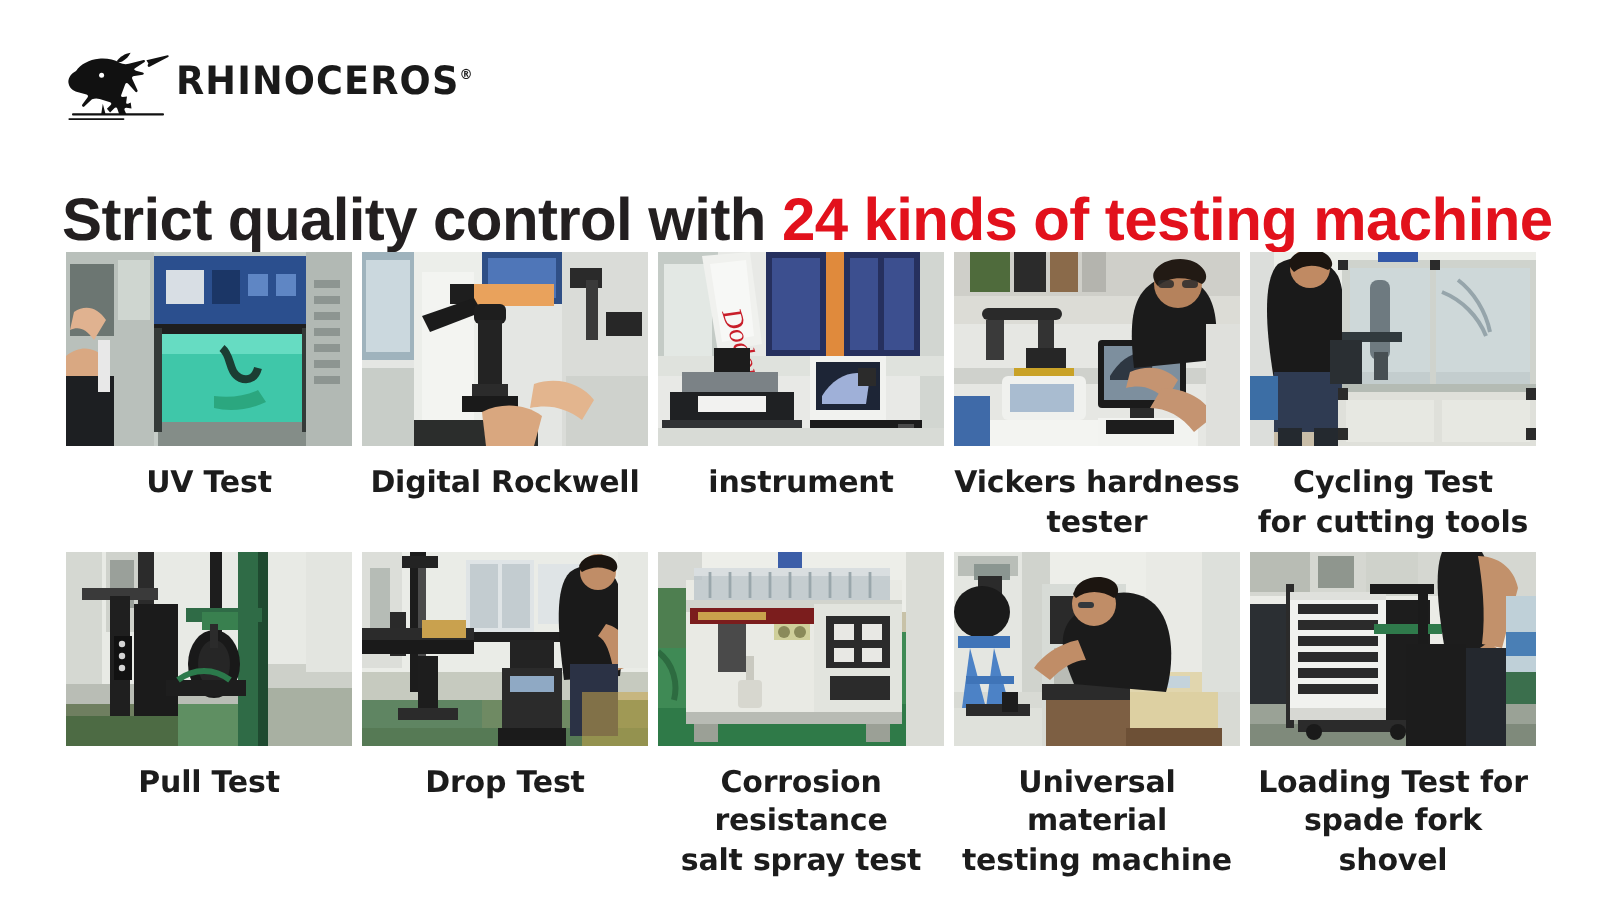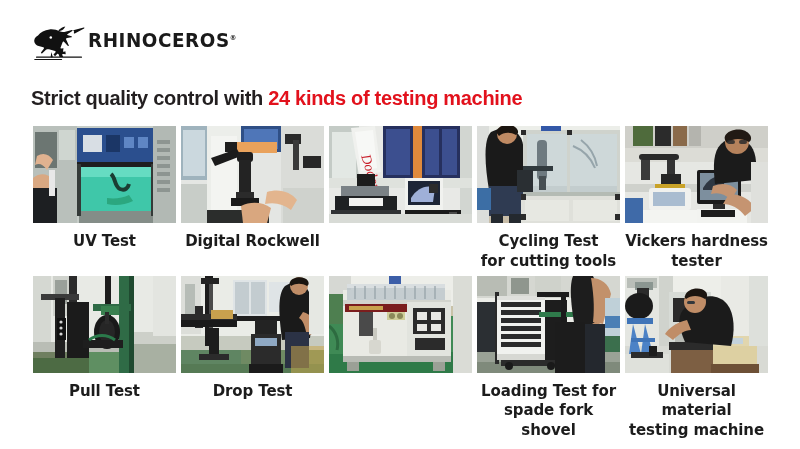--- a/index.html
+++ b/index.html
@@ -55,21 +55,21 @@
     font-size: 7px;
     vertical-align: super;
     font-weight: 700;
   }
 
   
   .title {
     position: absolute;
     left: 31px;
     top: 74px;
-    font-size: 20px;
+    font-size: 30px;
     font-weight: 700;
     line-height: 1.1;
     color: #231f20;
     letter-spacing: -0.3px;
     white-space: nowrap;
   }
   .title .hl {
     color: #e2111c;
   }
 
@@ -244,20 +244,64 @@
             <rect x="76" y="52" width="38" height="32" fill="#f1f2ef"></rect>
             <rect x="79" y="55" width="32" height="24" fill="#1d2536"></rect>
             <path d="M82 72c6-10 16-14 24-10l-2 14H82z" fill="#9fb0d8"></path>
             <rect x="100" y="58" width="9" height="9" fill="#2b2b2b"></rect>
             <rect x="76" y="84" width="56" height="5" fill="#1b1b1b"></rect>
             <rect x="120" y="86" width="8" height="6" fill="#4a4a4a"></rect>
             <rect x="0" y="88" width="143" height="9" fill="#d8dbd6"></rect>
           </svg>
         </div>
         <div class="caption">
+          <span class="l2">instrument</span>
+        </div>
+      </div>
+
+      <div class="cell">
+        <div class="photo">
+          <svg viewBox="0 0 143 97" preserveAspectRatio="none">
+            <rect width="143" height="97" fill="#e9eae7"></rect>
+            <rect x="0" y="0" width="143" height="22" fill="#cfcfc9"></rect>
+            <rect x="8" y="0" width="20" height="20" fill="#4f6b3c"></rect>
+            <rect x="30" y="0" width="16" height="20" fill="#2b2b2b"></rect>
+            <rect x="48" y="0" width="14" height="20" fill="#8a6a4a"></rect>
+            <rect x="64" y="0" width="12" height="20" fill="#b4b4ae"></rect>
+            <rect x="0" y="22" width="143" height="14" fill="#dcdcd6"></rect>
+            <rect x="0" y="36" width="143" height="61" fill="#e6e7e3"></rect>
+            <rect x="0" y="58" width="143" height="8" fill="#cfd1cc"></rect>
+            <rect x="14" y="28" width="40" height="6" rx="3" fill="#2a2a2a"></rect>
+            <rect x="16" y="34" width="9" height="20" fill="#3a3a3a"></rect>
+            <rect x="42" y="34" width="8" height="16" fill="#333"></rect>
+            <rect x="36" y="48" width="20" height="12" fill="#262626"></rect>
+            <rect x="30" y="58" width="30" height="6" fill="#c9a227"></rect>
+            <rect x="24" y="62" width="42" height="22" rx="3" fill="#f0f1ee"></rect>
+            <rect x="28" y="66" width="32" height="14" fill="#a9bcd0"></rect>
+            <rect x="18" y="84" width="60" height="13" fill="#f3f4f1"></rect>
+            <rect x="0" y="72" width="18" height="25" fill="#3f6aa8"></rect>
+            <rect x="72" y="44" width="44" height="34" rx="2" fill="#1b1b1b"></rect>
+            <rect x="75" y="47" width="38" height="27" fill="#7d8f9e"></rect>
+            <path d="M78 62c6-10 14-14 22-10l-2 12H78z" fill="#2e3742"></path>
+            <rect x="88" y="78" width="12" height="5" fill="#2b2b2b"></rect>
+            <rect x="72" y="83" width="50" height="14" fill="#f2f3f0"></rect>
+            <rect x="76" y="84" width="34" height="7" fill="#1d1d1d"></rect>
+            <path d="M96 18c8-8 22-8 30 2 6 8 6 22 4 34l-40 4c-2-18-2-32 6-40z" fill="#1b1b1b"></path>
+            <circle cx="112" cy="16" r="12" fill="#b5825c"></circle>
+            <path d="M100 10c4-8 20-9 25-1 2 3 1 6-1 7-8-4-16-4-22 1-2-2-3-5-2-7z" fill="#221a14"></path>
+            <rect x="102" y="14" width="8" height="4" rx="2" fill="#2b2b2b" opacity="0.85"></rect>
+            <rect x="114" y="14" width="8" height="4" rx="2" fill="#2b2b2b" opacity="0.85"></rect>
+            <path d="M88 60c10-4 18-2 24 4l-6 10c-6-6-12-8-20-6z" fill="#c59471"></path>
+            <path d="M104 68c12 0 22 6 26 14l-10 8c-6-8-14-12-22-12z" fill="#c59471"></path>
+            <rect x="126" y="36" width="17" height="61" fill="#dfe0dc"></rect>
+          </svg>
+        </div>
+        <div class="caption">
+          <span>Vickers hardness</span>
+          <span class="l2">tester</span>
         </div>
       </div>
 
       <div class="cell">
         <div class="photo">
           <svg viewBox="0 0 143 97" preserveAspectRatio="none">
             <rect width="143" height="97" fill="#e7e8e4"></rect>
             <rect x="0" y="0" width="143" height="60" fill="#eceee9"></rect>
             <rect x="0" y="60" width="143" height="20" fill="#d3d6d0"></rect>
             <rect x="0" y="80" width="143" height="17" fill="#c8bda8"></rect>
@@ -291,63 +335,20 @@
               <rect x="138" y="88" width="5" height="6"></rect>
               <rect x="90" y="4" width="5" height="5"></rect>
               <rect x="44" y="4" width="5" height="5"></rect>
             </g>
             <rect x="64" y="0" width="20" height="5" fill="#3358a8"></rect>
           </svg>
         </div>
         <div class="caption">
           <span>Cycling Test</span>
           <span class="l2">for cutting tools</span>
-        </div>
-      </div>
-
-      <div class="cell">
-        <div class="photo">
-          <svg viewBox="0 0 143 97" preserveAspectRatio="none">
-            <rect width="143" height="97" fill="#e9eae7"></rect>
-            <rect x="0" y="0" width="143" height="22" fill="#cfcfc9"></rect>
-            <rect x="8" y="0" width="20" height="20" fill="#4f6b3c"></rect>
-            <rect x="30" y="0" width="16" height="20" fill="#2b2b2b"></rect>
-            <rect x="48" y="0" width="14" height="20" fill="#8a6a4a"></rect>
-            <rect x="64" y="0" width="12" height="20" fill="#b4b4ae"></rect>
-            <rect x="0" y="22" width="143" height="14" fill="#dcdcd6"></rect>
-            <rect x="0" y="36" width="143" height="61" fill="#e6e7e3"></rect>
-            <rect x="0" y="58" width="143" height="8" fill="#cfd1cc"></rect>
-            <rect x="14" y="28" width="40" height="6" rx="3" fill="#2a2a2a"></rect>
-            <rect x="16" y="34" width="9" height="20" fill="#3a3a3a"></rect>
-            <rect x="42" y="34" width="8" height="16" fill="#333"></rect>
-            <rect x="36" y="48" width="20" height="12" fill="#262626"></rect>
-            <rect x="30" y="58" width="30" height="6" fill="#c9a227"></rect>
-            <rect x="24" y="62" width="42" height="22" rx="3" fill="#f0f1ee"></rect>
-            <rect x="28" y="66" width="32" height="14" fill="#a9bcd0"></rect>
-            <rect x="18" y="84" width="60" height="13" fill="#f3f4f1"></rect>
-            <rect x="0" y="72" width="18" height="25" fill="#3f6aa8"></rect>
-            <rect x="72" y="44" width="44" height="34" rx="2" fill="#1b1b1b"></rect>
-            <rect x="75" y="47" width="38" height="27" fill="#7d8f9e"></rect>
-            <path d="M78 62c6-10 14-14 22-10l-2 12H78z" fill="#2e3742"></path>
-            <rect x="88" y="78" width="12" height="5" fill="#2b2b2b"></rect>
-            <rect x="72" y="83" width="50" height="14" fill="#f2f3f0"></rect>
-            <rect x="76" y="84" width="34" height="7" fill="#1d1d1d"></rect>
-            <path d="M96 18c8-8 22-8 30 2 6 8 6 22 4 34l-40 4c-2-18-2-32 6-40z" fill="#1b1b1b"></path>
-            <circle cx="112" cy="16" r="12" fill="#b5825c"></circle>
-            <path d="M100 10c4-8 20-9 25-1 2 3 1 6-1 7-8-4-16-4-22 1-2-2-3-5-2-7z" fill="#221a14"></path>
-            <rect x="102" y="14" width="8" height="4" rx="2" fill="#2b2b2b" opacity="0.85"></rect>
-            <rect x="114" y="14" width="8" height="4" rx="2" fill="#2b2b2b" opacity="0.85"></rect>
-            <path d="M88 60c10-4 18-2 24 4l-6 10c-6-6-12-8-20-6z" fill="#c59471"></path>
-            <path d="M104 68c12 0 22 6 26 14l-10 8c-6-8-14-12-22-12z" fill="#c59471"></path>
-            <rect x="126" y="36" width="17" height="61" fill="#dfe0dc"></rect>
-          </svg>
-        </div>
-        <div class="caption">
-          <span>Vickers hardness</span>
-          <span class="l2">tester</span>
         </div>
       </div>
     </div>
 
     <div class="row">
 
       <div class="cell">
         <div class="photo">
           <svg viewBox="0 0 143 97" preserveAspectRatio="none">
             <rect width="143" height="97" fill="#dfe1dc"></rect>
@@ -478,20 +479,67 @@
             <circle cx="63" cy="40" r="3" fill="#8a8a5a"></circle>
             <circle cx="71" cy="40" r="3" fill="#8a8a5a"></circle>
             <rect x="44" y="52" width="4" height="14" fill="#c9c9c0"></rect>
             <rect x="40" y="64" width="12" height="14" rx="2" fill="#d7d7cf"></rect>
             <rect x="14" y="80" width="108" height="6" fill="#b8bbb4"></rect>
             <rect x="18" y="86" width="12" height="9" fill="#9ba096"></rect>
             <rect x="104" y="86" width="12" height="9" fill="#9ba096"></rect>
             <rect x="60" y="0" width="12" height="8" fill="#3c5ea8"></rect>
           </svg>
         </div>
+        <div class="caption">
+          <span>Corrosion resistance</span>
+          <span class="l2">salt spray test</span>
+        </div>
+      </div>
+
+      <div class="cell">
+        <div class="photo">
+          <svg viewBox="0 0 143 97" preserveAspectRatio="none">
+            <rect width="143" height="97" fill="#e5e7e2"></rect>
+            <rect x="0" y="0" width="143" height="70" fill="#edeee9"></rect>
+            <rect x="0" y="70" width="143" height="27" fill="#d8dad4"></rect>
+            <rect x="34" y="0" width="14" height="70" fill="#d0d3cd"></rect>
+            <rect x="96" y="0" width="47" height="70" fill="#e9eae5"></rect>
+            <rect x="0" y="0" width="34" height="70" fill="#e4e6e1"></rect>
+            <rect x="2" y="2" width="30" height="10" fill="#b9beb8"></rect>
+            <rect x="10" y="6" width="18" height="8" fill="#8b9691"></rect>
+            <rect x="12" y="12" width="12" height="16" fill="#2b2b2b"></rect>
+            <ellipse cx="14" cy="30" rx="14" ry="13" fill="#1b1b1b"></ellipse>
+            <rect x="2" y="42" width="26" height="6" fill="#3f74b8"></rect>
+            <path d="M8 48l8 30H4z" fill="#4c82c6"></path>
+            <path d="M20 48l8 30H16z" fill="#4c82c6"></path>
+            <rect x="6" y="62" width="24" height="4" fill="#3f74b8"></rect>
+            <rect x="0" y="78" width="44" height="19" fill="#dfe1db"></rect>
+            <rect x="6" y="76" width="32" height="6" fill="#2b2b2b"></rect>
+            <rect x="24" y="70" width="8" height="10" fill="#1d1d1d"></rect>
+            <rect x="44" y="16" width="42" height="62" fill="#d7dbd6"></rect>
+            <rect x="48" y="22" width="34" height="24" fill="#2a2a2a"></rect>
+            <rect x="50" y="48" width="30" height="18" fill="#b9bcb6"></rect>
+            <rect x="44" y="66" width="46" height="8" fill="#2b2b2b"></rect>
+            <rect x="46" y="74" width="44" height="23" fill="#7d5f43"></rect>
+            <rect x="88" y="60" width="44" height="10" fill="#e1d6ae"></rect>
+            <rect x="88" y="70" width="44" height="20" fill="#ddd0a2"></rect>
+            <rect x="94" y="62" width="24" height="6" fill="#c4d3dc"></rect>
+            <rect x="86" y="88" width="48" height="9" fill="#6d5036"></rect>
+            <path d="M58 34c14-16 34-18 44-6 8 10 8 28 4 42l-46-4c-6-14-8-24-2-32z" fill="#1b1b1b"></path>
+            <circle cx="70" cy="26" r="11" fill="#c08d67"></circle>
+            <path d="M60 20c2-8 16-10 21-4 2 3 1 6-1 7-6-4-14-4-19 0-1-1-2-2-1-3z" fill="#1c1510"></path>
+            <rect x="62" y="25" width="8" height="3" rx="1.5" fill="#33383c"></rect>
+            <path d="M62 44c-10 2-18 8-22 14l8 6c6-6 12-10 18-10z" fill="#c08d67"></path>
+            <rect x="124" y="0" width="19" height="70" fill="#dde0db"></rect>
+          </svg>
+        </div>
+        <div class="caption">
+          <span>Universal material</span>
+          <span class="l2">testing machine</span>
+        </div>
       </div>
 
       <div class="cell">
         <div class="photo">
           <svg viewBox="0 0 143 97" preserveAspectRatio="none">
             <rect width="143" height="97" fill="#e4e6e1"></rect>
             <rect x="0" y="0" width="143" height="22" fill="#d5d7d1"></rect>
             <rect x="0" y="22" width="143" height="54" fill="#ebece7"></rect>
             <rect x="0" y="76" width="143" height="21" fill="#9aa296"></rect>
             <rect x="0" y="86" width="143" height="11" fill="#7f8a7b"></rect>
@@ -526,58 +574,15 @@
             <rect x="128" y="22" width="15" height="54" fill="#bfd0d8"></rect>
             <rect x="128" y="40" width="15" height="12" fill="#4a7fb5"></rect>
             <rect x="128" y="60" width="15" height="16" fill="#3b6f4d"></rect>
           </svg>
         </div>
         <div class="caption">
           <span>Loading Test for</span>
           <span class="l2">spade fork shovel</span>
         </div>
       </div>
-
-      <div class="cell">
-        <div class="photo">
-          <svg viewBox="0 0 143 97" preserveAspectRatio="none">
-            <rect width="143" height="97" fill="#e5e7e2"></rect>
-            <rect x="0" y="0" width="143" height="70" fill="#edeee9"></rect>
-            <rect x="0" y="70" width="143" height="27" fill="#d8dad4"></rect>
-            <rect x="34" y="0" width="14" height="70" fill="#d0d3cd"></rect>
-            <rect x="96" y="0" width="47" height="70" fill="#e9eae5"></rect>
-            <rect x="0" y="0" width="34" height="70" fill="#e4e6e1"></rect>
-            <rect x="2" y="2" width="30" height="10" fill="#b9beb8"></rect>
-            <rect x="10" y="6" width="18" height="8" fill="#8b9691"></rect>
-            <rect x="12" y="12" width="12" height="16" fill="#2b2b2b"></rect>
-            <ellipse cx="14" cy="30" rx="14" ry="13" fill="#1b1b1b"></ellipse>
-            <rect x="2" y="42" width="26" height="6" fill="#3f74b8"></rect>
-            <path d="M8 48l8 30H4z" fill="#4c82c6"></path>
-            <path d="M20 48l8 30H16z" fill="#4c82c6"></path>
-            <rect x="6" y="62" width="24" height="4" fill="#3f74b8"></rect>
-            <rect x="0" y="78" width="44" height="19" fill="#dfe1db"></rect>
-            <rect x="6" y="76" width="32" height="6" fill="#2b2b2b"></rect>
-            <rect x="24" y="70" width="8" height="10" fill="#1d1d1d"></rect>
-            <rect x="44" y="16" width="42" height="62" fill="#d7dbd6"></rect>
-            <rect x="48" y="22" width="34" height="24" fill="#2a2a2a"></rect>
-            <rect x="50" y="48" width="30" height="18" fill="#b9bcb6"></rect>
-            <rect x="44" y="66" width="46" height="8" fill="#2b2b2b"></rect>
-            <rect x="46" y="74" width="44" height="23" fill="#7d5f43"></rect>
-            <rect x="88" y="60" width="44" height="10" fill="#e1d6ae"></rect>
-            <rect x="88" y="70" width="44" height="20" fill="#ddd0a2"></rect>
-            <rect x="94" y="62" width="24" height="6" fill="#c4d3dc"></rect>
-            <rect x="86" y="88" width="48" height="9" fill="#6d5036"></rect>
-            <path d="M58 34c14-16 34-18 44-6 8 10 8 28 4 42l-46-4c-6-14-8-24-2-32z" fill="#1b1b1b"></path>
-            <circle cx="70" cy="26" r="11" fill="#c08d67"></circle>
-            <path d="M60 20c2-8 16-10 21-4 2 3 1 6-1 7-6-4-14-4-19 0-1-1-2-2-1-3z" fill="#1c1510"></path>
-            <rect x="62" y="25" width="8" height="3" rx="1.5" fill="#33383c"></rect>
-            <path d="M62 44c-10 2-18 8-22 14l8 6c6-6 12-10 18-10z" fill="#c08d67"></path>
-            <rect x="124" y="0" width="19" height="70" fill="#dde0db"></rect>
-          </svg>
-        </div>
-        <div class="caption">
-          <span>Universal material</span>
-          <span class="l2">testing machine</span>
-        </div>
-      </div>
     </div>
   </div>
 </div>
 
 </body></html>

